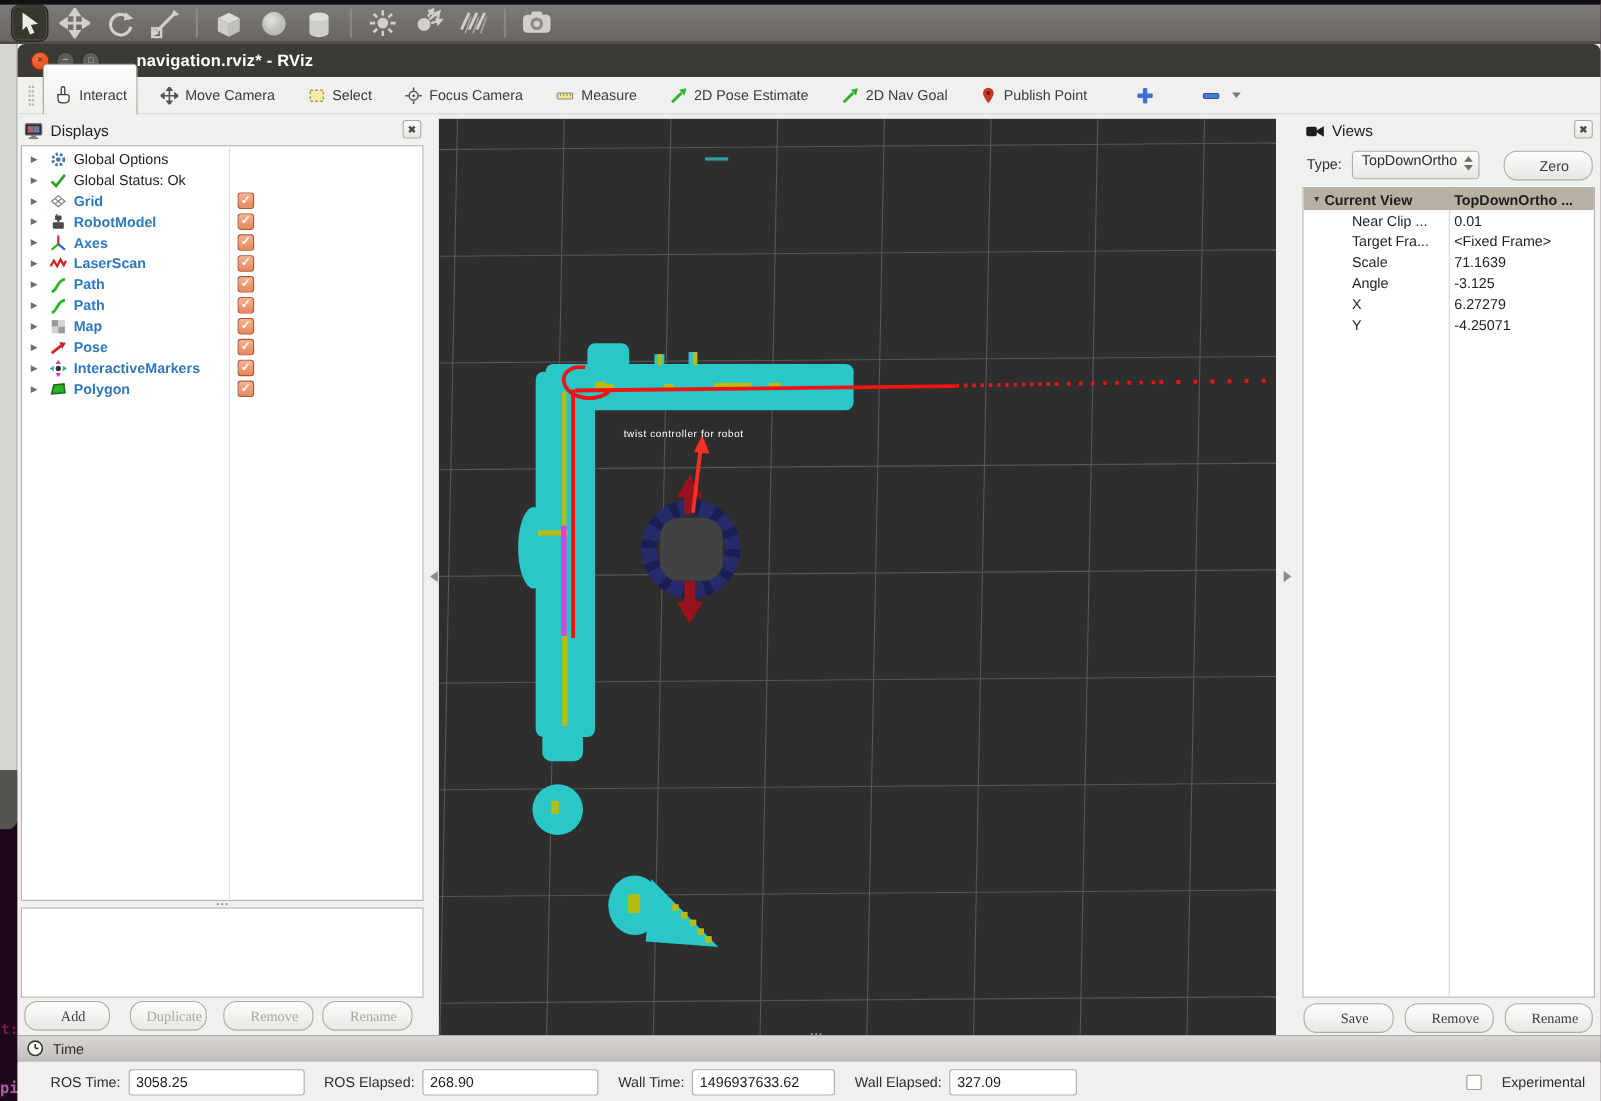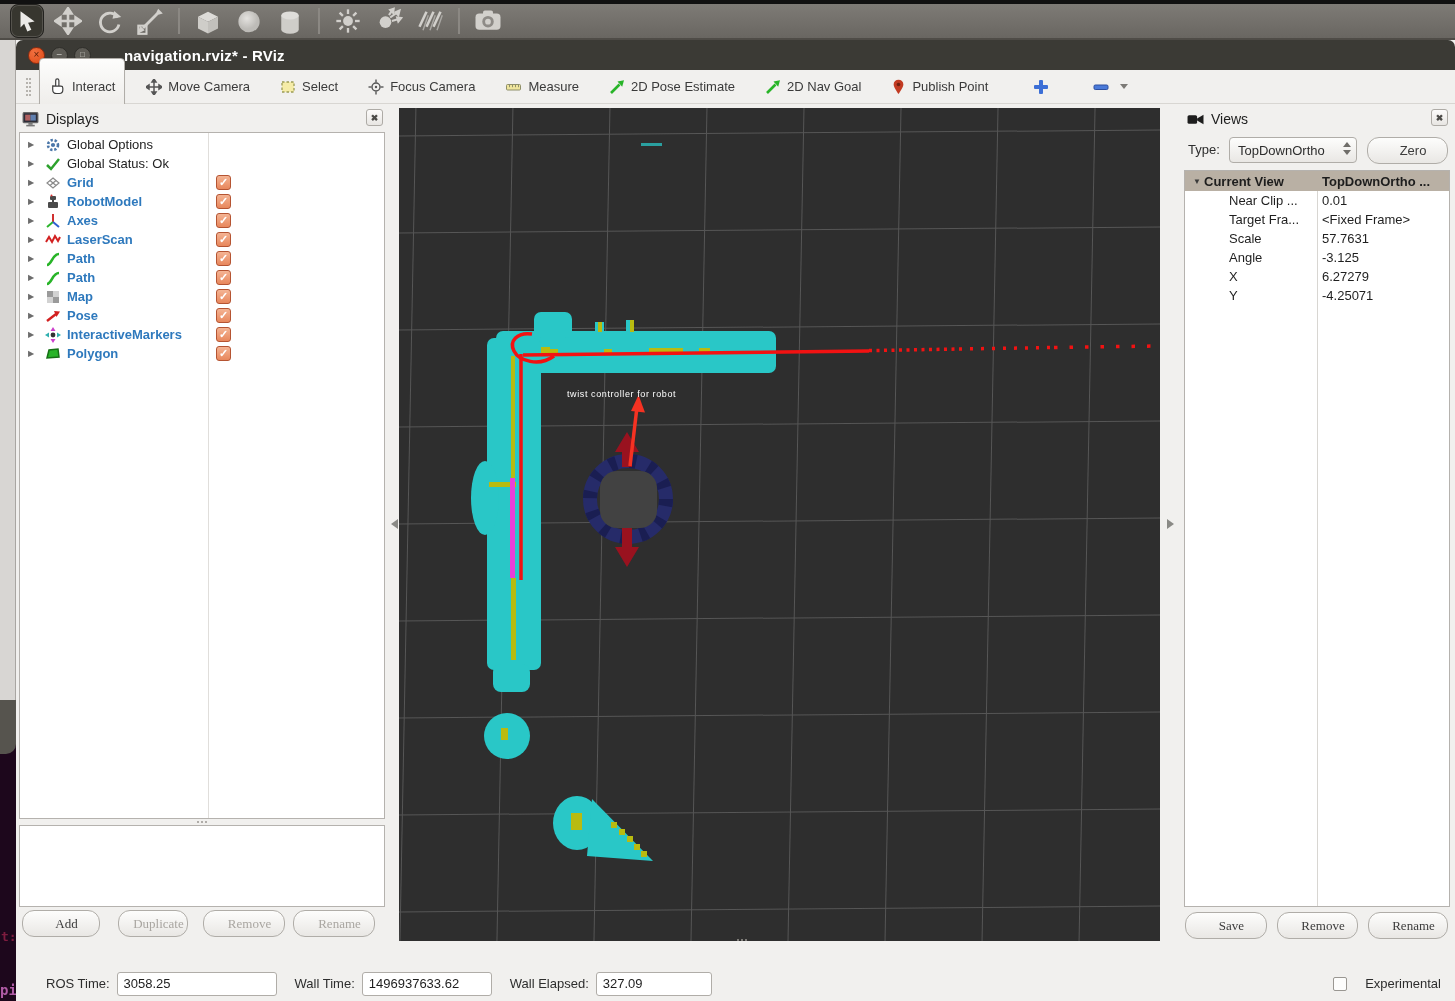--- a/index.html
+++ b/index.html
@@ -81,22 +81,22 @@
     border-top:5px solid transparent; border-bottom:5px solid transparent; border-left:7px solid #8a8a86; }
 
   
   #viewport { position:absolute; left:383px; top:4px; width:761px; height:833px; background:#2e2e2e; overflow:hidden; }
   #vp-annotation { position:absolute; left:168px; top:281px; color:#ffffff; font-size:9px; letter-spacing:.6px; white-space:nowrap; }
 
   
   #views-panel { position:absolute; left:1165px; top:0; width:274px; height:100%; background:#f1f0ee; }
   #type-row { position:absolute; left:0; top:32px; width:100%; height:28px; font-size:13px; color:#2d2d2d; }
   #type-label { position:absolute; left:7px; top:6px; }
-  #type-dropdown { position:absolute; left:48px; top:1px; width:128px; height:26px; border:1px solid #b0ada8; border-radius:4px;
-    background:linear-gradient(#fdfdfc,#e9e7e4); display:flex; align-items:center; }
+  #type-dropdown { position:absolute; left:48px; top:1px; width:116px; height:26px; border:1px solid #b0ada8; border-radius:4px;
+    background:linear-gradient(#fdfdfc,#e9e7e4); display:flex; }
   #type-dropdown .val { margin-left:8px; font-size:13px; color:#2d2d2d; }
   .spinners { position:absolute; right:5px; top:4px; display:flex; flex-direction:column; gap:3px; }
   .sp-up { width:0; height:0; border-left:4px solid transparent; border-right:4px solid transparent; border-bottom:5px solid #6f6d69; }
   .sp-dn { width:0; height:0; border-left:4px solid transparent; border-right:4px solid transparent; border-top:5px solid #6f6d69; }
   #zero-btn { position:absolute; left:186px; top:1px; width:81px; }
   #v-tree { position:absolute; left:3px; top:66px; width:266px; height:737px; background:#ffffff; border:1px solid #b5b2ae; font-size:13px; overflow:hidden; }
   #v-tree .col-div { position:absolute; left:132px; top:0; width:1px; height:100%; background:#d8d6d2; }
   .v-header-row { position:absolute; left:0; top:0; width:100%; height:20px; background:#b9b0a4; display:flex; align-items:center; }
   .v-header-row .tri { color:#3a3a3a; }
   .v-header-row b { font-size:13px; color:#1d1d1d;text-align:center; }
@@ -664,21 +664,21 @@
         <div class="vrow" style="top:20px">
           <span class="v-name-col">Near Clip ...</span>
           <span class="v-val-col">0.01</span>
         </div>
         <div class="vrow" style="top:39px">
           <span class="v-name-col">Target Fra...</span>
           <span class="v-val-col">&lt;Fixed Frame&gt;</span>
         </div>
         <div class="vrow" style="top:58px">
           <span class="v-name-col">Scale</span>
-          <span class="v-val-col">57.7631</span>
+          <span class="v-val-col">71.1639</span>
         </div>
         <div class="vrow" style="top:77px">
           <span class="v-name-col">Angle</span>
           <span class="v-val-col">-3.125</span>
         </div>
         <div class="vrow" style="top:96px">
           <span class="v-name-col">X</span>
           <span class="v-val-col">6.27279</span>
         </div>
         <div class="vrow" style="top:115px">
@@ -701,26 +701,38 @@
     </div>
   </div>
 
   <div id="main-splitter-dots">
       <i></i>
       <i></i>
       <i></i>
     </div>
 
   <div id="time-panel">
+    <div id="time-header">
+      <svg width="16" height="16" viewBox="0 0 16 16">
+          <circle cx="8" cy="8" r="6.5" fill="#fdfdfd" stroke="#3a3a3a" stroke-width="1.5"></circle>
+          <line x1="8" y1="8" x2="8" y2="4" stroke="#3a3a3a" stroke-width="1.5"></line>
+          <line x1="8" y1="8" x2="11" y2="8" stroke="#3a3a3a" stroke-width="1.5"></line>
+        </svg>
+      <span>Time</span>
+    </div>
     <div id="time-content">
       <div class="time-field">
         <label>ROS Time:</label>
         <input style="width: 160px;" readonly="" value="3058.25">
       </div>
       <div class="time-field">
+        <label>ROS Elapsed:</label>
+        <input style="width: 160px;" readonly="" value="268.90">
+      </div>
+      <div class="time-field">
         <label>Wall Time:</label>
         <input style="width: 130px;" readonly="" value="1496937633.62">
       </div>
       <div class="time-field">
         <label>Wall Elapsed:</label>
         <input style="width: 116px;" readonly="" value="327.09">
       </div>
       <div id="experimental-wrap">
         <div id="experimental-box"></div>
         <span>Experimental</span>

